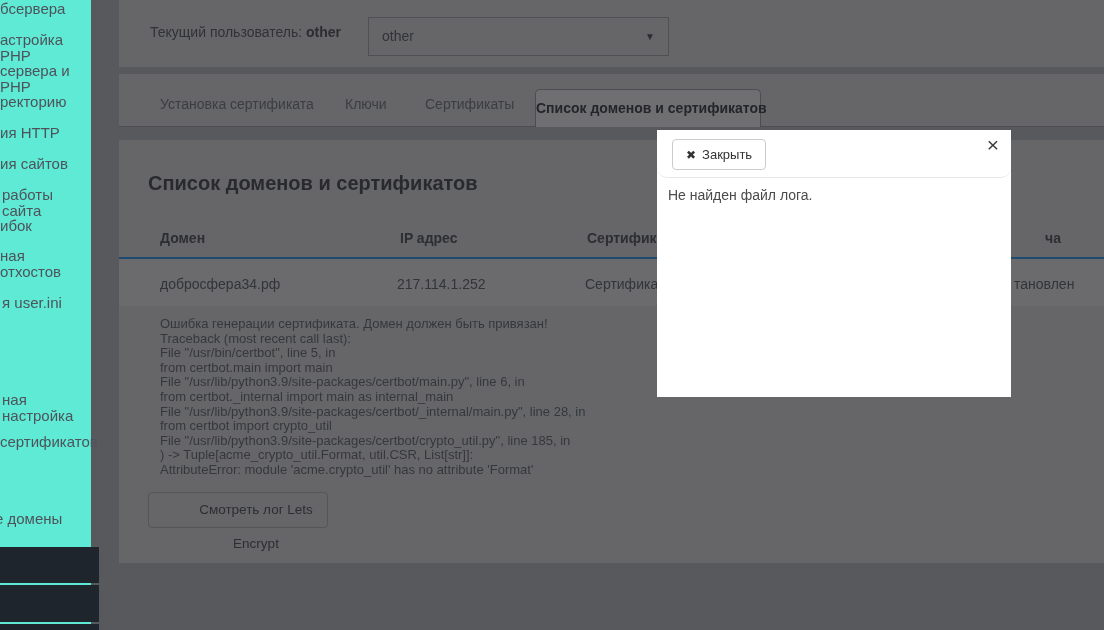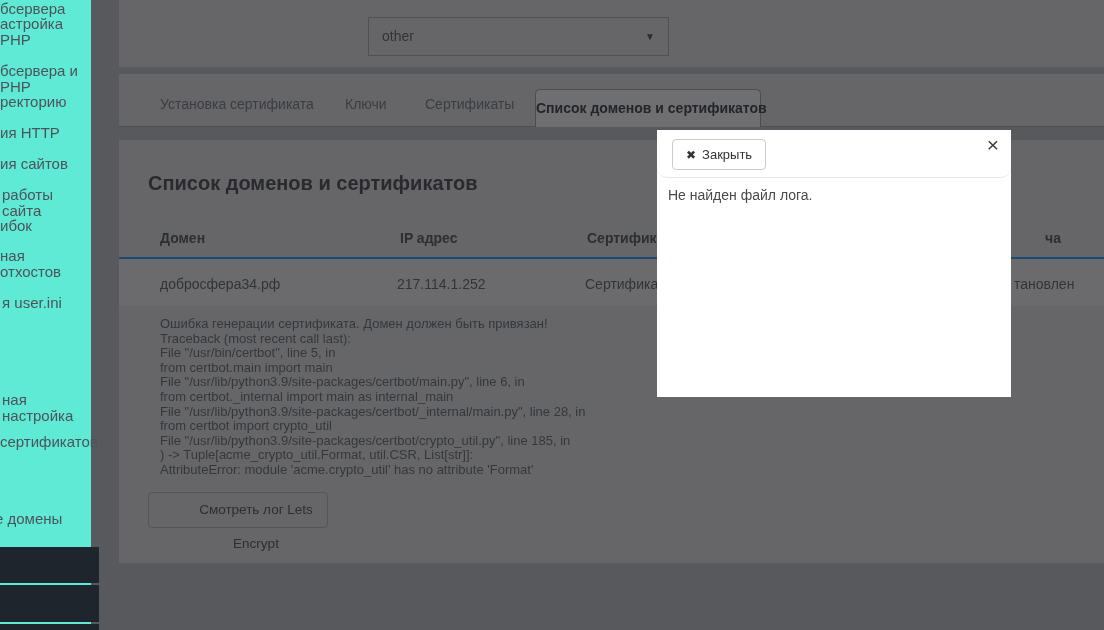--- a/index.html
+++ b/index.html
@@ -58,39 +58,43 @@
   .modal-x{position:absolute;right:12px;top:4px;font-size:21px;color:#3c3c3c;cursor:pointer;line-height:21px;}
   .modal-body{position:absolute;left:11px;top:57px;font-size:14px;color:#4a4a4a;}
 </style>
 </head>
 <body>
 
 <div class="stage">
 
   <div class="abs sidebar">
     <div class="side-item" style="top:1px">бсервера</div>
-    <div class="side-item" style="top:16px">астройка PHP</div>
-    <div class="side-item" style="top:63px">бсервера и PHP</div>
+    <div class="side-item" style="top:32px">астройка PHP</div>
+    <div class="side-item" style="top:63px">сервера и PHP</div>
     <div class="side-item" style="top:94px">ректорию</div>
     <div class="side-item" style="top:125px">ия HTTP</div>
     <div class="side-item" style="top:156px">ия сайтов</div>
     <div class="side-item" style="top:187px;left:2px">работы сайта</div>
     <div class="side-item" style="top:218px">ибок</div>
     <div class="side-item" style="top:248px">ная
 отхостов</div>
     <div class="side-item" style="top:295px;left:2px">я user.ini</div>
     <div class="side-item" style="top:392px;left:2px">ная настройка</div>
     <div class="side-item" style="top:434px">сертификатов</div>
     <div class="side-item" style="top:511px;margin-left:-5px">е домены</div>
     <div class="side-band" style="top:547px;height:36px"></div>
     <div class="side-band" style="top:585px;height:37px"></div>
     <div class="side-band" style="top:624px;height:6px"></div>
   </div>
 
   <div class="abs card topcard">
+    <div class="abs userlabel">
+      <span>Текущий пользователь:</span>
+      <b>other</b>
+    </div>
     <div class="abs select card">
       <span>other</span>
       <span class="arrow">▼</span>
     </div>
   </div>
 
   <div class="abs card tabcard">
     <span class="tab" style="left:41px">Установка сертификата</span>
     <span class="tab" style="left:226px">Ключи</span>
     <span class="tab" style="left:306px">Сертификаты</span>

